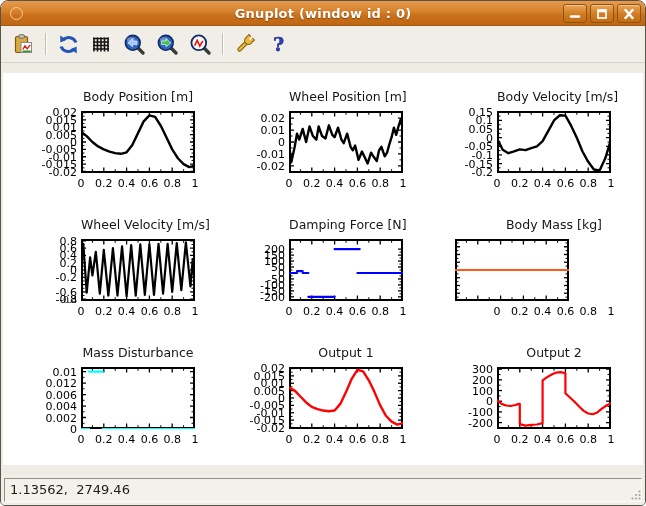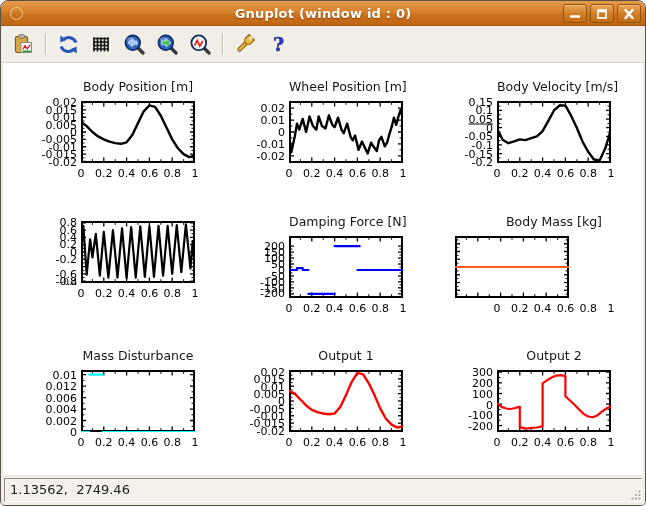--- a/index.html
+++ b/index.html
@@ -17,21 +17,21 @@
   .win-buttons{position:absolute;right:4px;top:3px;display:flex;gap:3px;}
   .win-btn{width:22px;height:17px;border-radius:3px;border:1px solid #8f5408;
            background:linear-gradient(#eaa659,#d07c22 55%,#c06d16);display:flex;align-items:center;justify-content:center;
            box-shadow:inset 0 1px 0 rgba(255,255,255,.35);cursor:default;}
   
   .toolbar{height:36px;flex:0 0 36px;background:#f1ede7;border-bottom:1px solid #d8d4cc;
            display:flex;align-items:center;padding-left:8px;}
   .tool-btn{width:28px;height:28px;display:flex;align-items:center;justify-content:center;margin-right:5px;}
   .tool-sep{width:1px;height:22px;background:#c2beb4;border-right:1px solid #ffffff;margin:0 7px 0 3px;}
   
-  .canvas{background:#ffffff;flex:1;margin:0 2px;display:grid;
+  .canvas{background:#ffffff;flex:1;margin:10px 2px;display:grid;
           grid-template-columns:1fr 1fr 1fr;grid-template-rows:1fr 1fr 1fr;
           padding:6px 6px 2px 10px;box-sizing:border-box;}
   .subplot{padding-top:10px;display:flex;flex-direction:column;align-items:center;}
   .sp-inner{width:156px;}
   .sp-title{font-size:12.5px;color:#161616;margin-left:42px;width:114px;text-align:center;white-space:nowrap;}
   .sp-row{display:flex;margin-top:7px;}
   .sp-ylab{position:relative;width:42px;height:62px;text-align:right;}
   .sp-ylab span{position:absolute;right:4px;transform:translateY(-50%);font-size:11px;line-height:1;
                 color:#000;white-space:nowrap;}
   .sp-svg{display:block;}
@@ -300,21 +300,21 @@
           </div>
         </div>
       </div>
     <div class="subplot">
         <div class="sp-inner">
           <div class="sp-title">Body Velocity [m/s]</div>
           <div class="sp-row">
             <div class="sp-ylab">
               <span style="top: 0.861111px;">0.15</span>
               <span style="top: 9.47222px;">0.1</span>
-              <span style="top: 18.0833px; text-decoration: underline;">0.05</span>
+              <span style="top: 18.0833px;">0.05</span>
               <span style="top: 26.6944px;">0</span>
               <span style="top: 35.3056px;">-0.05</span>
               <span style="top: 44px;">-0.1</span>
               <span style="top: 52.5278px;">-0.15</span>
               <span style="top: 61.1389px;">-0.2</span>
             </div>
             <svg width="114" height="62" class="sp-svg">
               <rect x="1" y="1" width="112" height="60" fill="none" stroke="#000" stroke-width="2"></rect>
               <line x1="0" y1="1" x2="0" y2="5.5" stroke="#000" stroke-width="1.3"></line>
               <line x1="0" y1="61" x2="0" y2="56.5" stroke="#000" stroke-width="1.3"></line>
@@ -376,20 +376,21 @@
             <span style="left: 22.8px;">0.2</span>
             <span style="left: 45.6px;">0.4</span>
             <span style="left: 68.4px;">0.6</span>
             <span style="left: 91.2px;">0.8</span>
             <span style="left: 114px;">1</span>
           </div>
         </div>
       </div>
     <div class="subplot">
         <div class="sp-inner">
+          <div class="sp-title">Wheel Velocity [m/s]</div>
           <div class="sp-row">
             <div class="sp-ylab">
               <span style="top: 1.82353px;">0.8</span>
               <span style="top: 9.11765px;">0.6</span>
               <span style="top: 16.4118px;">0.4</span>
               <span style="top: 23.7059px;">0.2</span>
               <span style="top: 31px;">0</span>
               <span style="top: 38.2941px;">-0.2</span>
               <span style="top: 60px; font-family: Liberation Serif, serif;">-0.4</span>
               <span style="top: 52.8824px;">-0.6</span>

